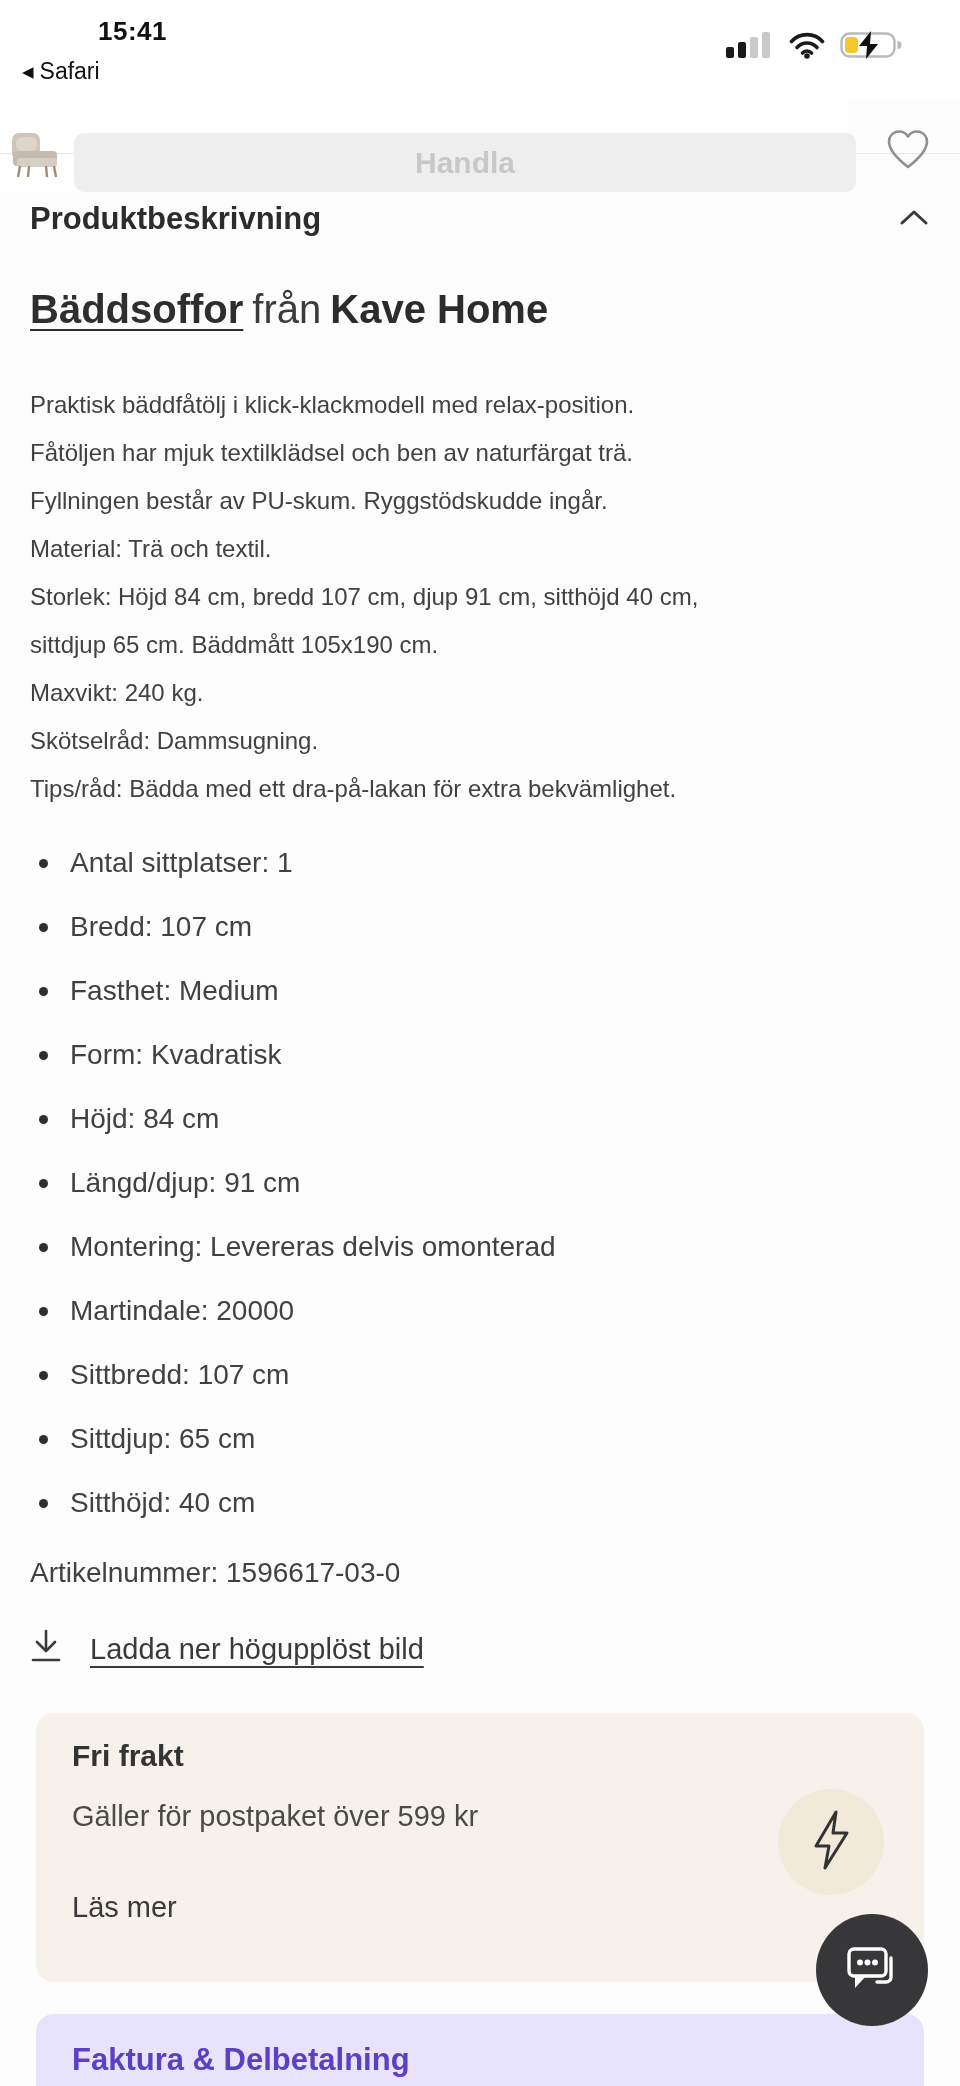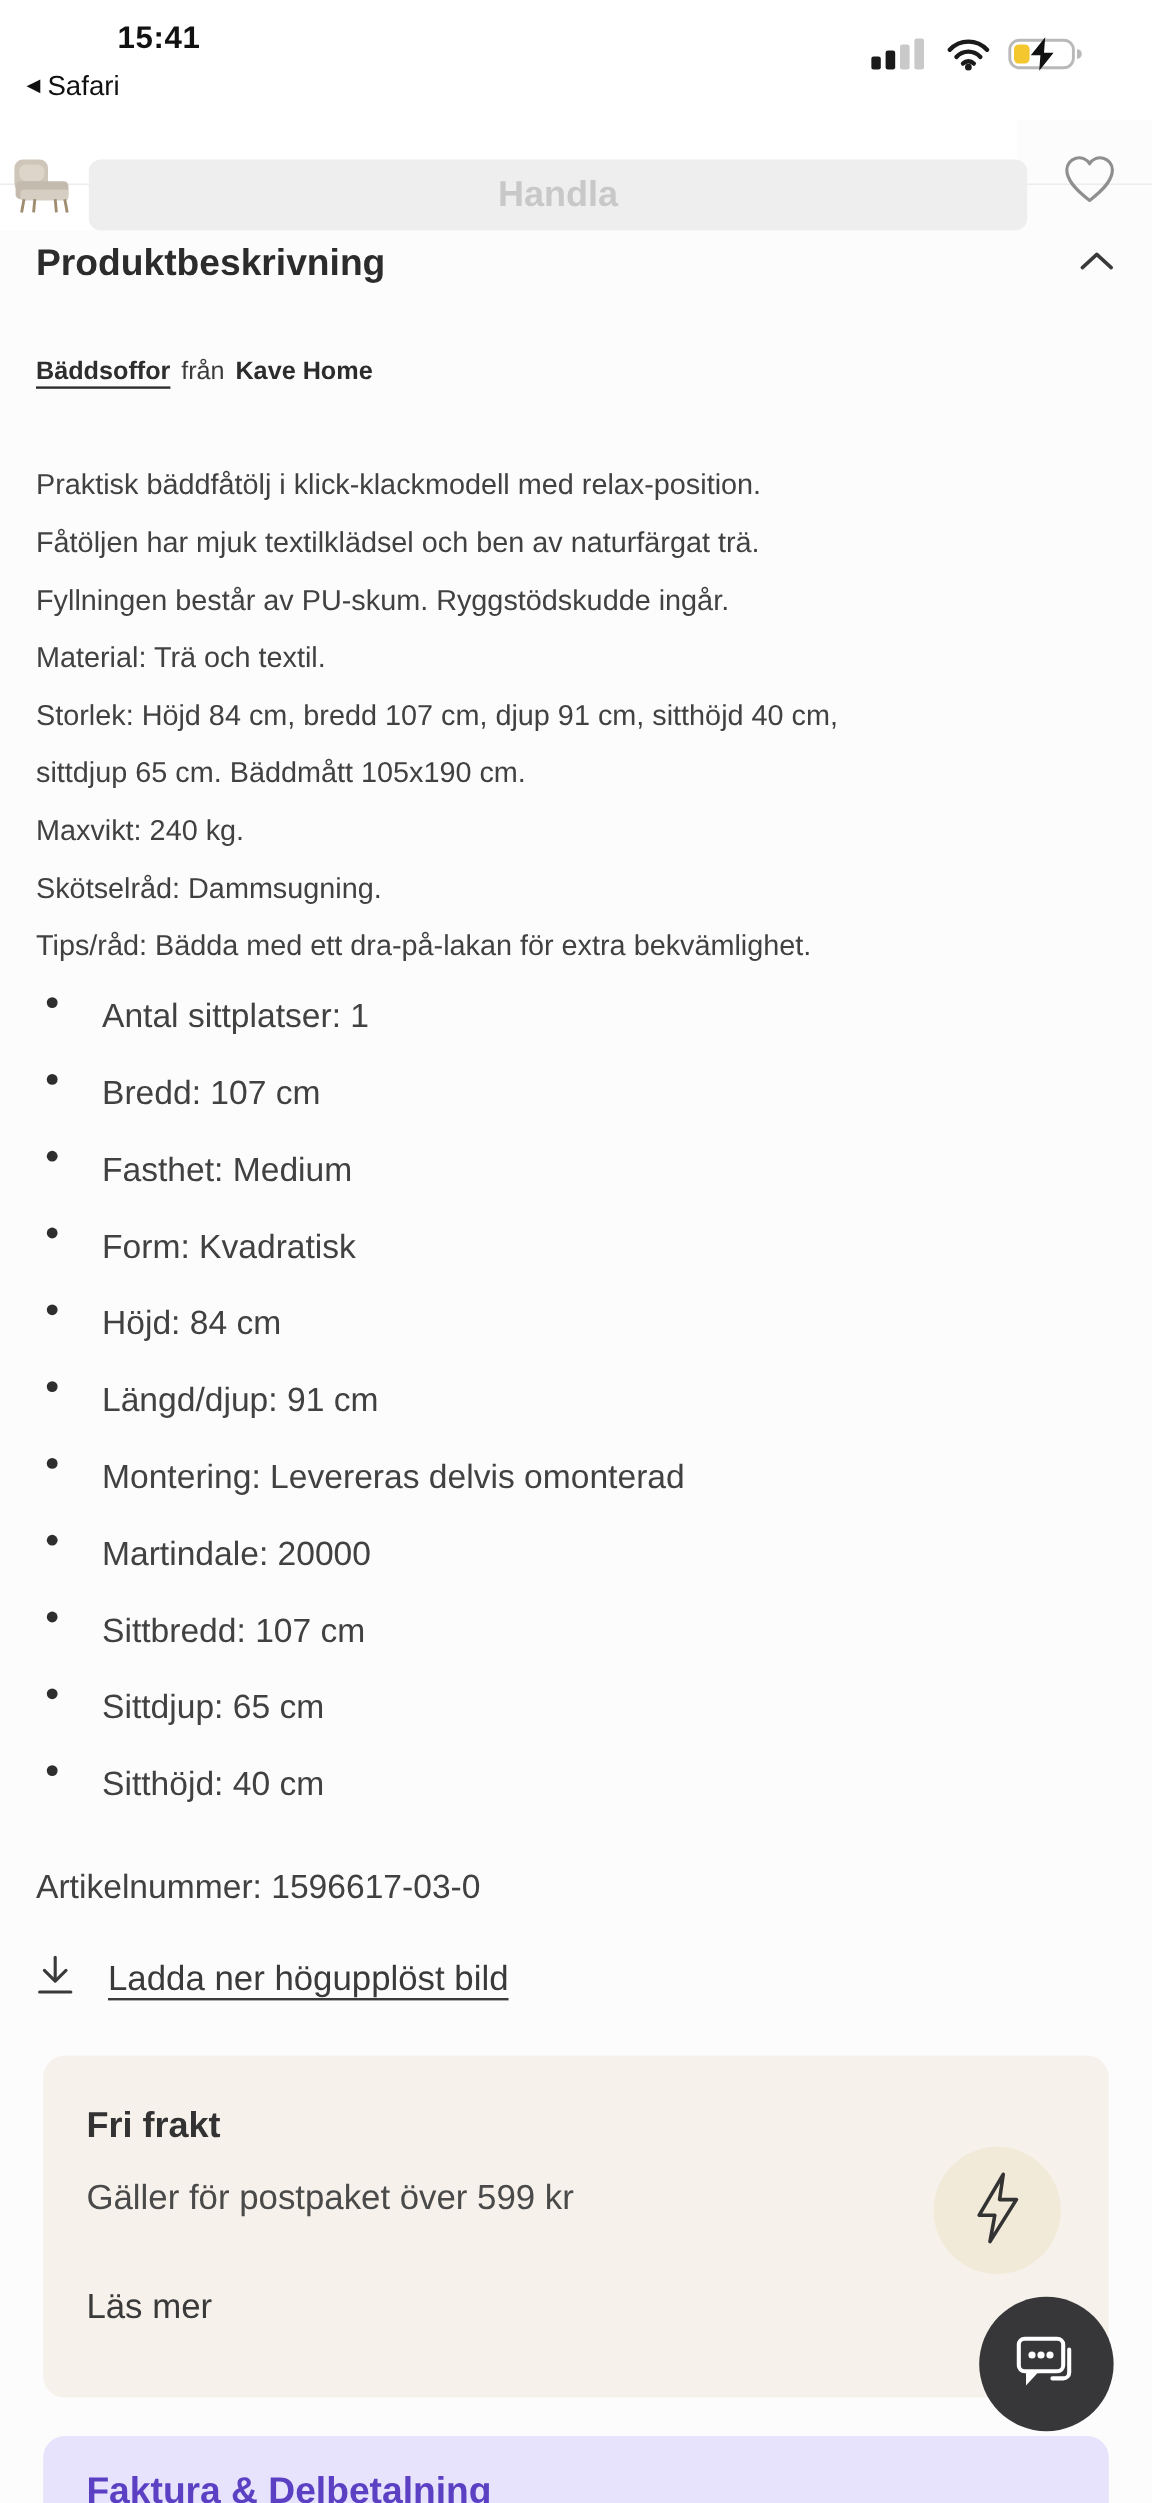--- a/index.html
+++ b/index.html
@@ -29,43 +29,43 @@
     font-family:"Liberation Sans", sans-serif;
     font-size:30px; font-weight:600; color:#c8c8c8;
     display:flex; align-items:center; justify-content:center;
   }
   .heart-btn { position:absolute; left:884px; top:26px; width:48px; height:48px; background:transparent; border:none; padding:0; }
 
   
   .content { padding:0 30px; }
   .section-header { margin-top:4px; height:46px; display:flex; align-items:center; justify-content:space-between;text-align:right; }
   .section-title { font-size:31px; font-weight:600; color:#2c2c2c; }
-  .subtitle { margin-top:48px; font-size:21px; color:#2e2e2e; line-height:39px; }
+  .subtitle { margin-top:48px; font-size:40px; color:#2e2e2e; line-height:39px; }
   .subtitle .lnk { font-weight:700; text-decoration:underline; text-underline-offset:6px; text-decoration-thickness:2px; color:#2e2e2e; }
   .subtitle .mid { margin:0 9px; font-weight:400; color:#3b3b3b; }
   .subtitle .brand { font-weight:700; color:#2c2c2c; }
 
   .para { margin-top:52px; }
   .para .line { font-size:24px; line-height:48px; color:#414141; white-space:nowrap; }
 
   .spec-list { margin:18px 0 0 0; padding:0; list-style:none; }
-  .spec-list li { height:64px; display:flex; align-items:flex-start;gap:15px; }
+  .spec-list li { height:64px; display:flex; align-items:center; }
   .spec-list .dot { width:9px; height:9px; border-radius:50%; background:#2e2e2e; margin:0 22px 0 9px; flex:0 0 auto; }
   .spec-list .txt { font-size:28px; color:#414141; }
 
   .artnr { margin-top:18px; height:40px; display:flex; align-items:center; font-size:28px; color:#414141; }
 
   .download-row { margin-top:34px; height:44px; display:flex; align-items:center; gap:28px; }
   .download-link { font-size:29px; color:#3a3a3a; text-decoration:underline; text-underline-offset:7px; }
 
   
   .ship-card {
     position:relative; margin:42px 0 0 6px; width:888px;
     background:#f6f2eb; border-radius:18px;
-    padding:40px 36px 57px 36px;
+    padding:24px 36px 57px 36px;
   }
   .ship-title { font-size:30px; font-weight:700; color:#333333; line-height:38px; }
   .ship-body  { margin-top:22px; font-size:29px; color:#4a4a4a; line-height:38px; }
   .ship-link  { display:inline-block; margin-top:54px; font-size:29px; color:#3a3a3a; text-underline-offset:7px; line-height:36px; }
   .bolt-circle {
     position:absolute; right:40px; top:76px; width:106px; height:106px;
     border-radius:50%; background:#f1ead9;
     display:flex; align-items:center; justify-content:center;
   }
 

